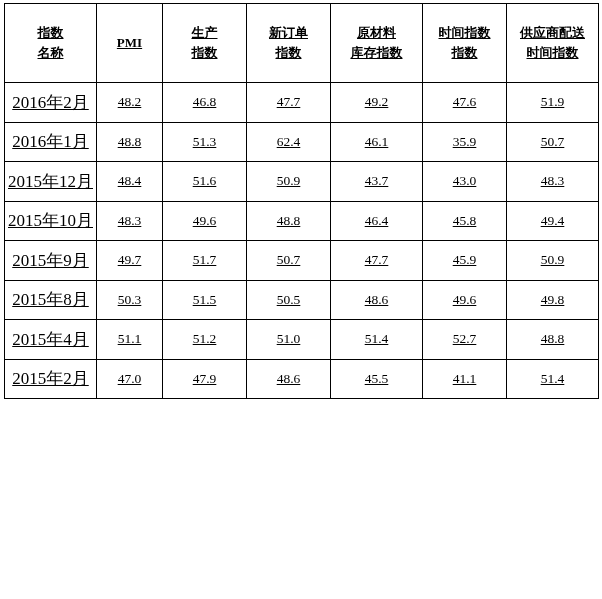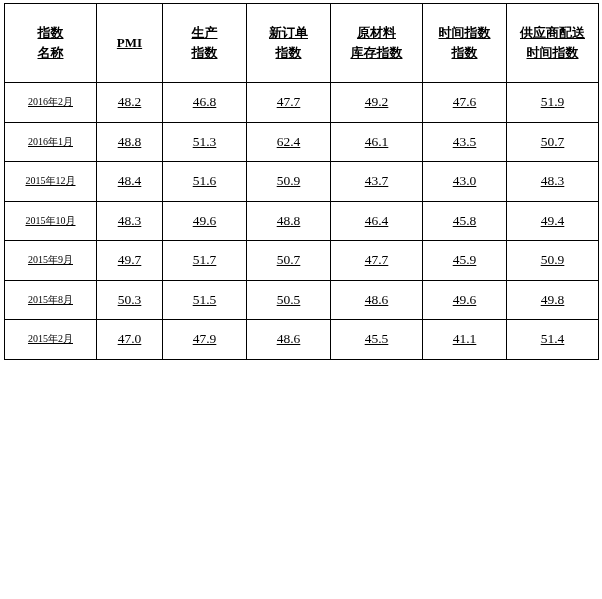--- a/index.html
+++ b/index.html
@@ -46,21 +46,21 @@
   th.col-pmi {
     font-family: "Liberation Serif", "DejaVu Serif", serif;
     font-weight: bold;
     font-size: 14px;
   }
   tbody td {
     height: 38.5px;
     font-weight: normal;
   }
   tbody td.month {
-    font-size: 10px;
+    font-size: 17px;
   }
   tbody td.val {
     font-size: 13.5px;
   }
   col.c0 { width: 92px; }
   col.c1 { width: 66px; }
   col.c2 { width: 84px; }
   col.c3 { width: 84px; }
   col.c4 { width: 92px; }
   col.c5 { width: 84px; }
@@ -120,21 +120,21 @@
           <td class="val">49.2</td>
           <td class="val">47.6</td>
           <td class="val">51.9</td>
         </tr>
         <tr>
           <td class="month">2016年1月</td>
           <td class="val">48.8</td>
           <td class="val">51.3</td>
           <td class="val">62.4</td>
           <td class="val">46.1</td>
-          <td class="val">43.5</td>
+          <td class="val">35.9</td>
           <td class="val">50.7</td>
         </tr>
         <tr>
           <td class="month">2015年12月</td>
           <td class="val">48.4</td>
           <td class="val">51.6</td>
           <td class="val">50.9</td>
           <td class="val">43.7</td>
           <td class="val">43.0</td>
           <td class="val">48.3</td>
@@ -160,20 +160,29 @@
         <tr>
           <td class="month">2015年8月</td>
           <td class="val">50.3</td>
           <td class="val">51.5</td>
           <td class="val">50.5</td>
           <td class="val">48.6</td>
           <td class="val">49.6</td>
           <td class="val">49.8</td>
         </tr>
         <tr>
+          <td class="month">2015年4月</td>
+          <td class="val">51.1</td>
+          <td class="val">51.2</td>
+          <td class="val">51.0</td>
+          <td class="val">51.4</td>
+          <td class="val">52.7</td>
+          <td class="val">48.8</td>
+        </tr>
+        <tr>
           <td class="month">2015年2月</td>
           <td class="val">47.0</td>
           <td class="val">47.9</td>
           <td class="val">48.6</td>
           <td class="val">45.5</td>
           <td class="val">41.1</td>
           <td class="val">51.4</td>
         </tr>
       </tbody>
   </table>

